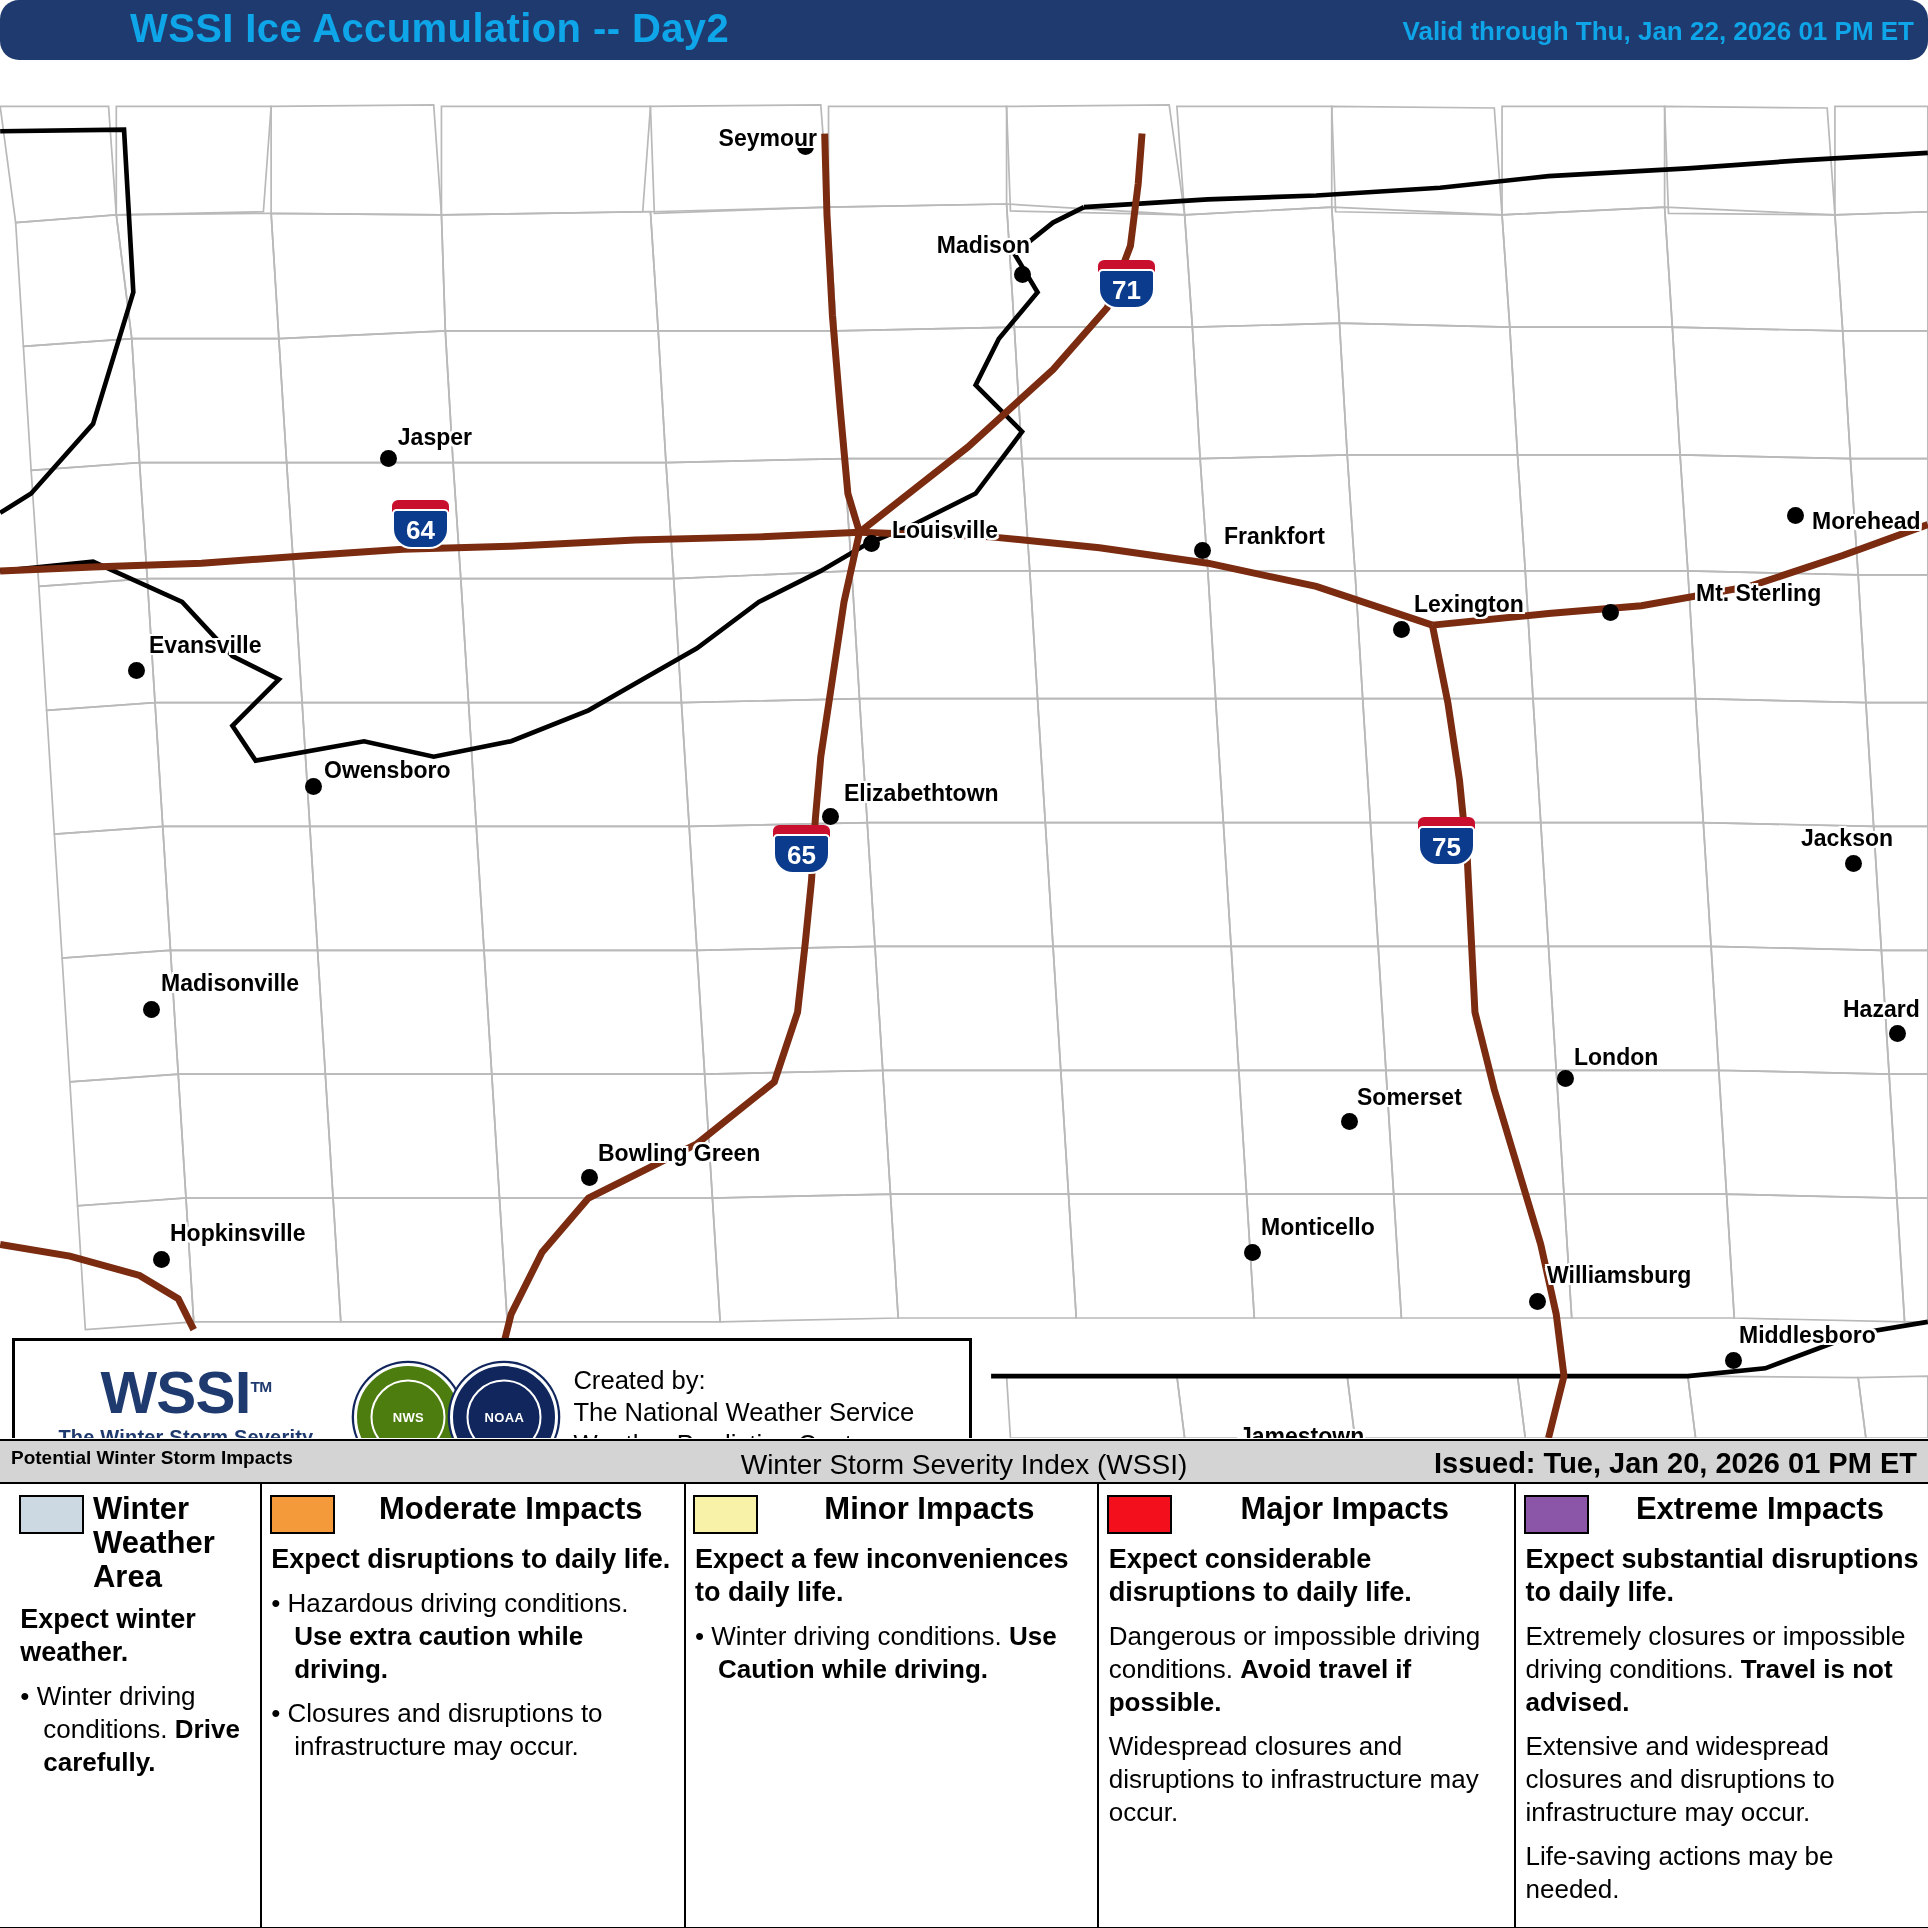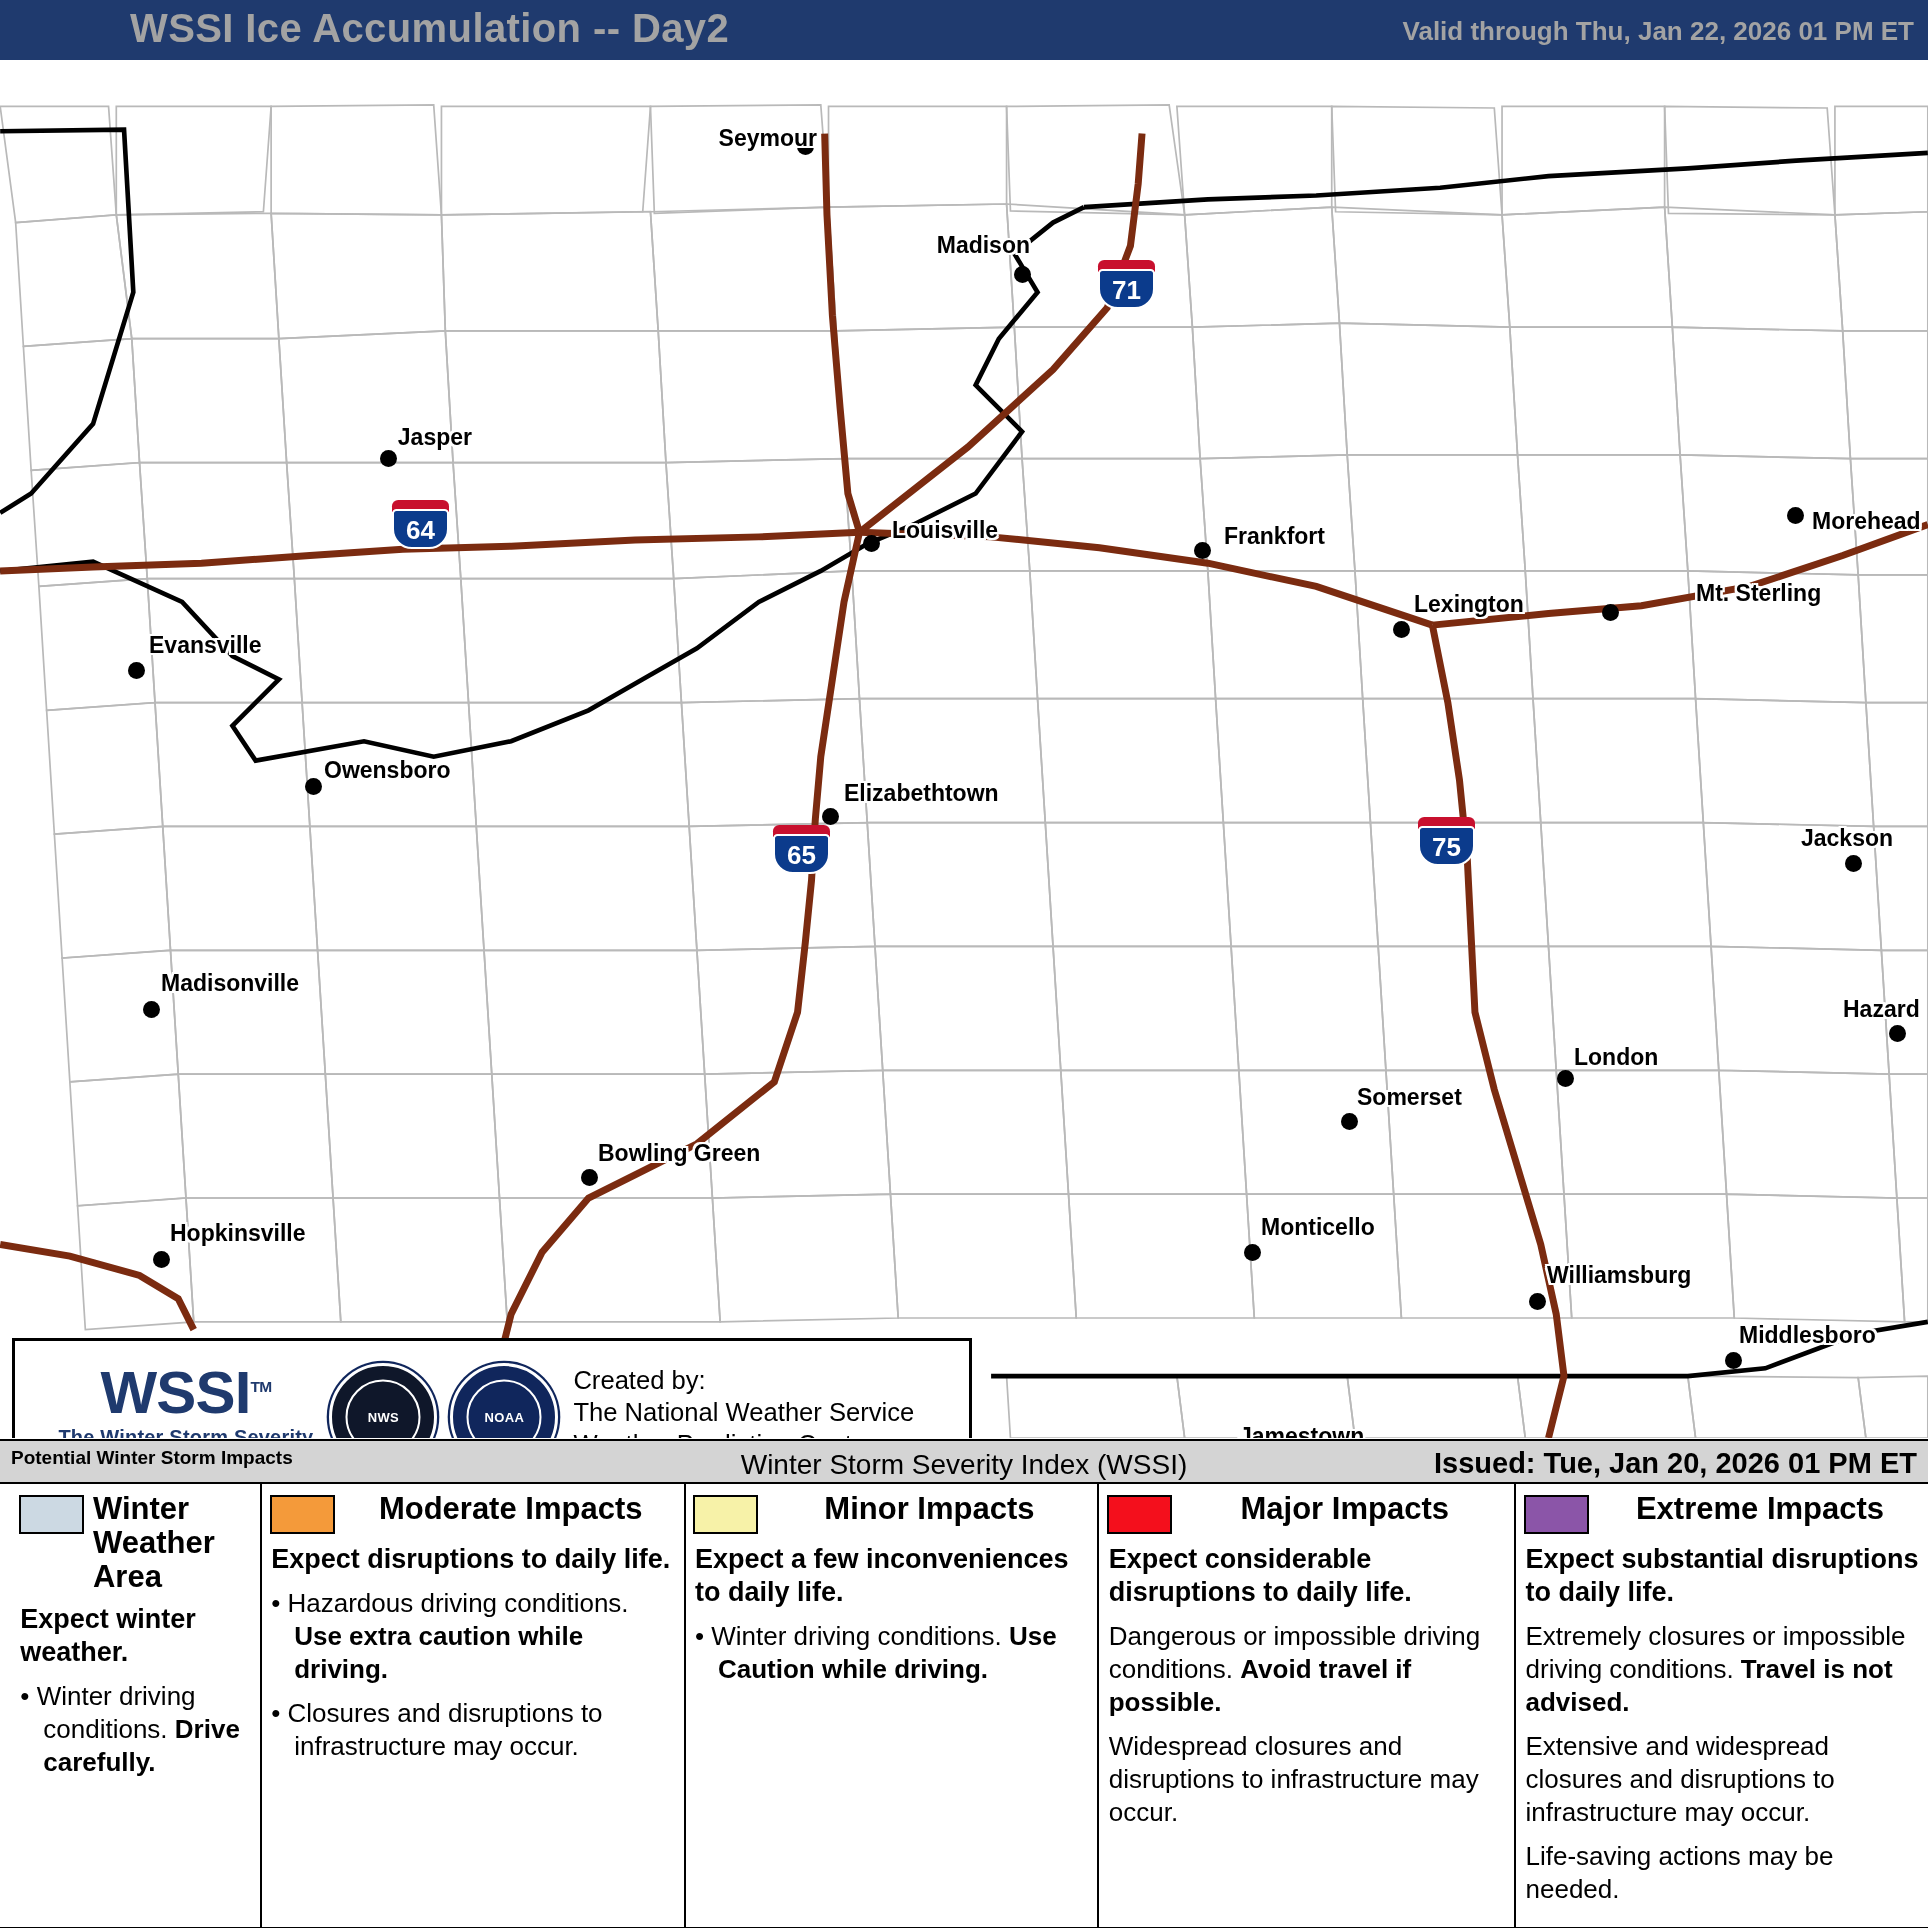--- a/index.html
+++ b/index.html
@@ -7,21 +7,21 @@
     width:1928px;height:1928px;
     background:#ffffff;
     font-family:"Liberation Sans", sans-serif;
     overflow:hidden;
   }
   .page{position:relative;width:1928px;height:1928px;}
 
   
   .header{
     position:absolute;left:0;top:0;width:1928px;height:60px;
-    background:#1f3a6e;color:#a3a3a3;
+    background:#1f3a6e;color:#0ea5e9;border-radius:19px;
   }
   .header-title{
     position:absolute;left:130px;top:6.2px;
     font-size:40px;font-weight:bold;letter-spacing:0.4px;
     white-space:nowrap;
   }
   .header-valid{
     position:absolute;right:14px;top:15.5px;
     font-size:26px;font-weight:bold;white-space:nowrap;
   }
@@ -71,21 +71,21 @@
     font-size:60px;font-weight:bold;color:#1f3a6e;letter-spacing:-0.8px;
     line-height:60px;
   }
   .wssi-tm{font-size:15.5px;vertical-align:super;}
   .wssi-sub{
     font-size:20px;font-weight:bold;color:#1f3a6e;letter-spacing:0.2px;
     margin-top:3.1px;
   }
 
   .seal{position:absolute;top:22px;width:102px;height:102px;border-radius:50%;}
-  .seal-nws{left:314px;background:#0f172a;border:3.1px solid #ffffff;box-shadow:0 0 0 2.3px #10265c;}
+  .seal-nws{left:339px;background:#4d7c0f;border:3.1px solid #ffffff;box-shadow:0 0 0 2.3px #10265c;}
   .seal-noaa{left:435px;background:#10265c;border:3.1px solid #ffffff;box-shadow:0 0 0 2.3px #10265c;}
   .seal-ring{
     position:absolute;left:50%;top:50%;transform:translate(-50%,-50%);
     width:71px;height:71px;border-radius:50%;border:2.3px solid #ffffff;
   }
   .seal-txt{
     position:absolute;left:0;right:0;top:50%;transform:translateY(-50%);
     text-align:center;color:#ffffff;font-size:13px;font-weight:bold;
     letter-spacing:0.4px;
   }

